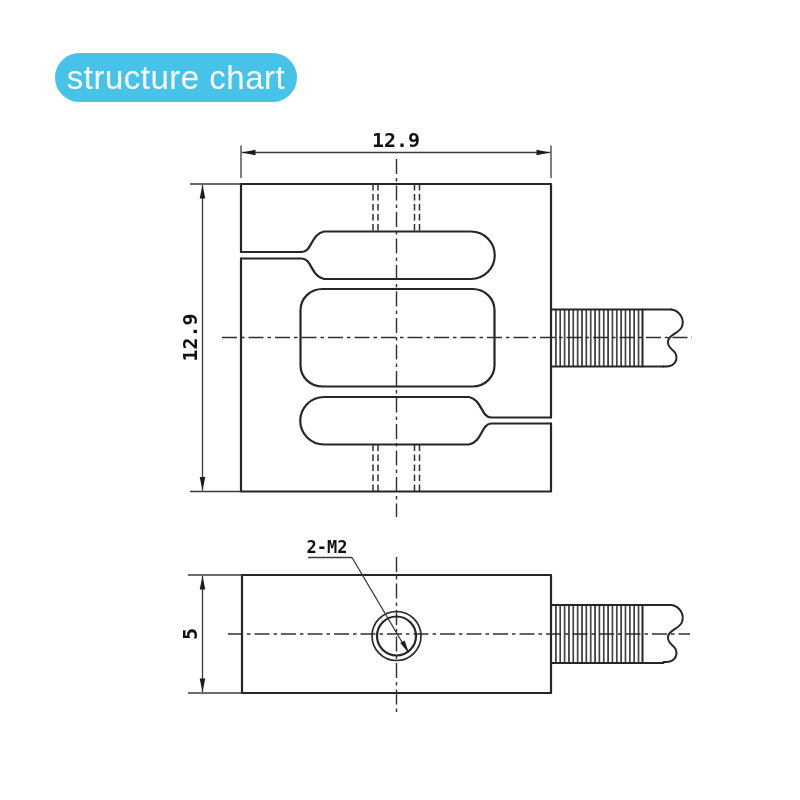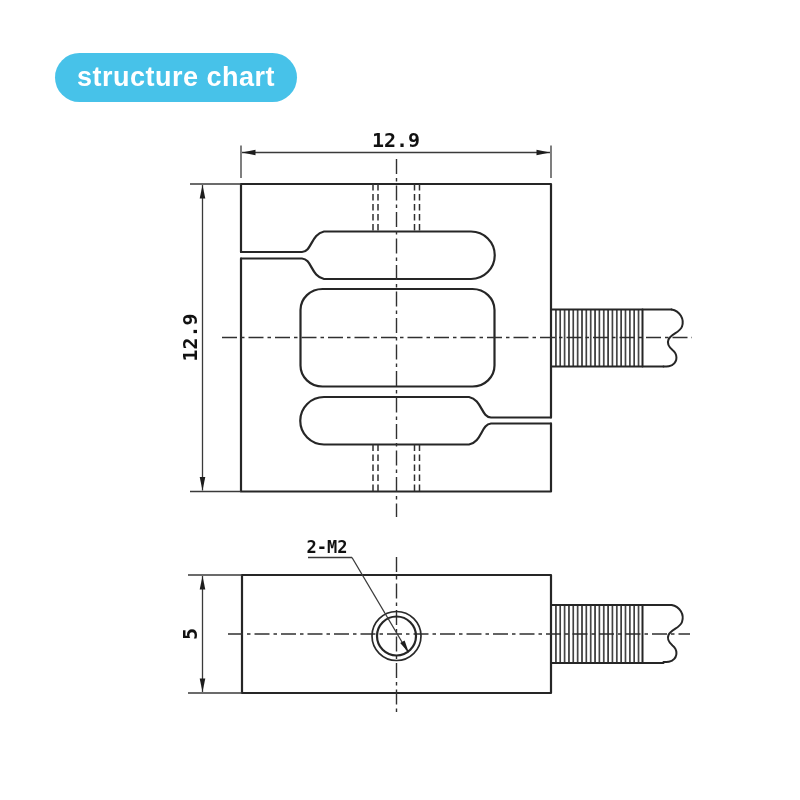--- a/index.html
+++ b/index.html
@@ -7,21 +7,21 @@
   .canvas {
     position:relative; width:800px; height:800px; background:#ffffff;
     font-family:"Liberation Sans", sans-serif; overflow:hidden;
   }
   .badge {
     position:absolute; left:55px; top:53px; width:242px; height:49px;
     background:var(--accent); border-radius:25px;
     display:flex; align-items:center; justify-content:center;
   }
   .badge span {
-    color:var(--badge_text); font-size:27px; font-weight:700; letter-spacing:0.5px;
+    color:var(--badge_text); font-size:33px; font-weight:400; letter-spacing:0.5px;
     font-family:"Liberation Sans", sans-serif; line-height:1;
   }
   svg.drawing { position:absolute; left:0; top:0; }
   .outline { stroke:var(--line); stroke-width:2.2; fill:none; stroke-linejoin:round; stroke-linecap:round; }
   .mid     { stroke:var(--line); stroke-width:2; fill:none; stroke-linecap:round; }
   .thin    { stroke:#3a3a3a; stroke-width:1.3; fill:none; }
   .center  { stroke:#303030; stroke-width:1.4; fill:none; stroke-dasharray:15 4 3.5 4; }
   .hiddenl { stroke:#303030; stroke-width:1.5; fill:none; stroke-dasharray:6.5 3.5; }
   .arrow   { fill:#1d1d1d; stroke:none; }
   .dimtext { fill:#111111; font-family:"DejaVu Sans Mono", monospace; font-weight:700; font-size:20px; }

